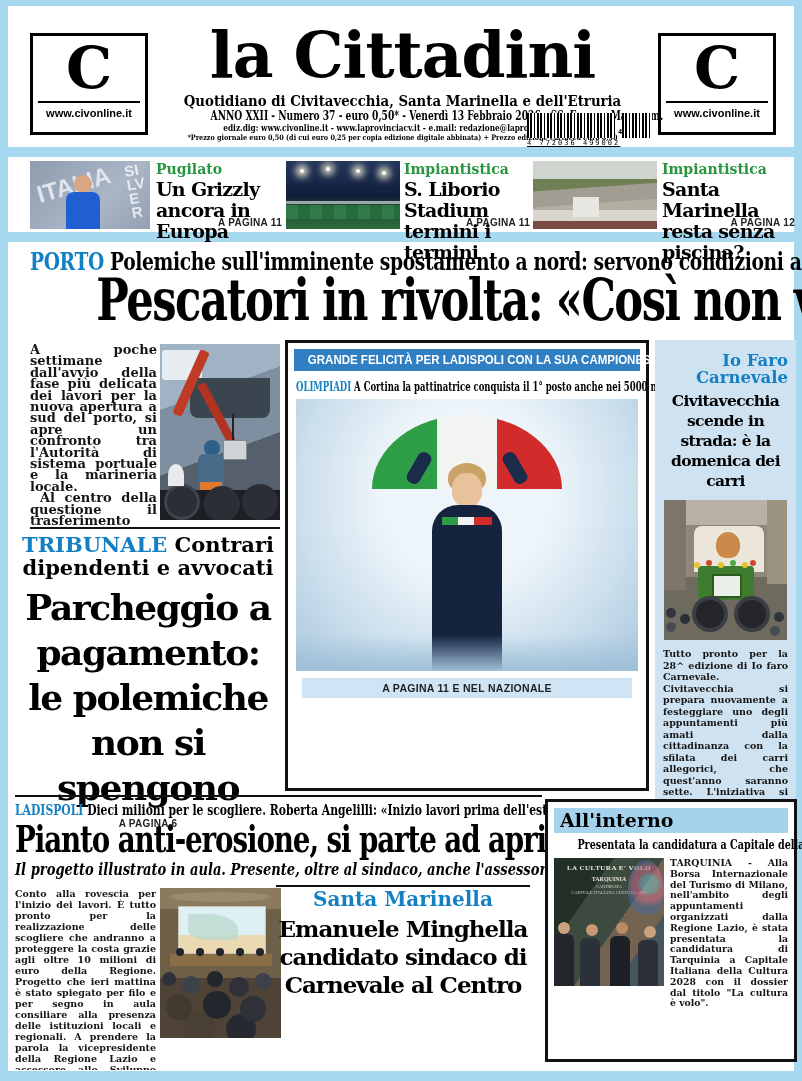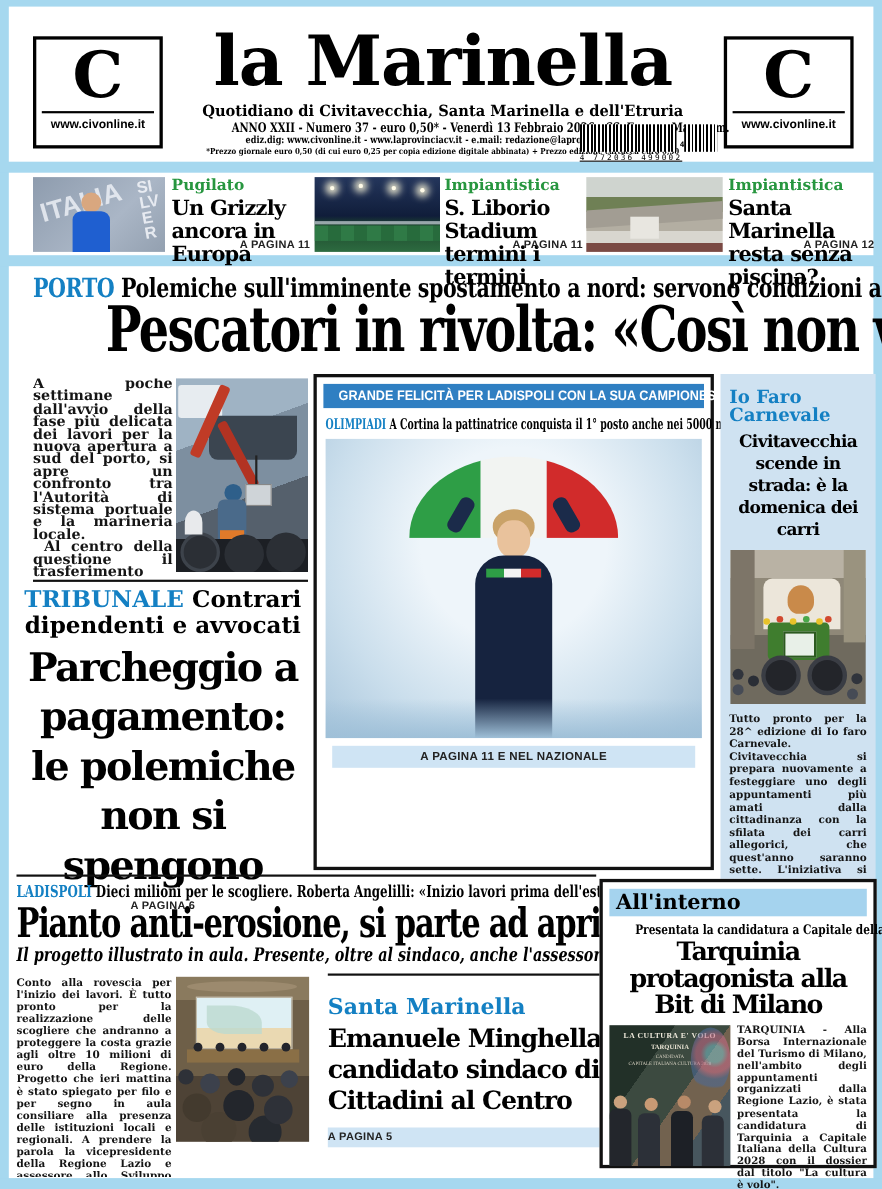--- a/index.html
+++ b/index.html
@@ -50,29 +50,29 @@
   .trib-headline{font-size:36px;font-weight:bold;letter-spacing:-1.5px;line-height:1.25;margin-top:6px;}
 
   .oly-box{position:absolute;left:285px;top:340px;width:364px;height:451px;border:3px solid #111;background:#fff;box-sizing:border-box;}
   .oly-banner{margin:6px 6px 0;height:22px;line-height:22px;background:#2f7fc2;color:#fff;text-align:center;
               font-family:"Liberation Sans",sans-serif;font-weight:bold;font-size:12.5px;}
   .oly-kicker{margin:7px 8px 0;font-size:13.5px;font-weight:bold;}
   .oly-headline{margin:3px 8px 0;font-size:30px;font-weight:bold;letter-spacing:-1.2px;line-height:1.08;}
   .oly-caption{margin:7px 14px 0;height:20px;line-height:20px;background:#cfe4f4;text-align:center;}
 
   .carn{position:absolute;left:655px;top:340px;width:141px;height:459px;background:#cfe2f1;box-sizing:border-box;padding:12px 8px 0;}
-  .carn-kicker{font-size:16.5px;font-weight:bold;text-align:left;line-height:1.05;}
+  .carn-kicker{font-size:16.5px;font-weight:bold;text-align:right;line-height:1.05;}
   .carn-headline{font-size:15.5px;font-weight:bold;text-align:center;letter-spacing:-0.6px;line-height:1.3;margin-top:4px;}
   .carn-body{margin-top:8px;font-size:9.5px;line-height:11.5px;}
 
   .lad-kicker{font-size:15px;font-weight:bold;}
   .lad-headline{font-size:37px;font-weight:bold;letter-spacing:-1.5px;}
   .lad-sub{font-size:17px;font-weight:bold;font-style:italic;}
 
-  .sm-box{position:absolute;left:298px;top:885px;width:254px;border-top:2.5px solid #111;padding-top:16px;text-align:left;box-sizing:border-box;}
+  .sm-box{position:absolute;left:276px;top:885px;width:254px;border-top:2.5px solid #111;padding-top:0;text-align:center;box-sizing:border-box;}
   .sm-kicker{font-size:20px;font-weight:bold;}
   .sm-headline{font-size:23px;font-weight:bold;letter-spacing:-1px;line-height:1.22;margin-top:4px;}
   .sm-strip{margin-top:10px;height:18px;line-height:18px;background:#cfe4f4;}
 
   .int-box{position:absolute;left:545px;top:799px;width:252px;height:263px;border:3px solid #111;background:#fff;box-sizing:border-box;padding:6px;}
   .int-header{background:#a5d3ee;height:25px;line-height:25px;font-size:19px;font-weight:bold;padding-left:6px;}
   .int-deck{text-align:center;margin-top:5px;font-size:12px;font-weight:bold;}
   .int-headline{text-align:center;font-size:23px;font-weight:bold;letter-spacing:-1.3px;line-height:1.05;margin-top:2px;}
   .int-row{display:flex;margin-top:6px;}
   .int-body{margin-left:6px;font-size:9.3px;line-height:10.8px;flex:1;}
@@ -94,21 +94,21 @@
     <div class="logo-rule"></div>
     <div class="logo-url">www.civonline.it</div>
   </div>
   <div class="logo-box" style="left:658px;">
     <div class="logo-c">C</div>
     <div class="logo-rule"></div>
     <div class="logo-url">www.civonline.it</div>
   </div>
 
   <div class="mast-center">
-    <div class="mast-title" style="margin-top:24px;">la Marinella</div>
+    <div class="mast-title" style="margin-top:24px;">la Cittadini</div>
     <div class="mast-sub" style="margin-top:6px;text-align:center;">
         <span class="fitc" style="--sx:.95;">Quotidiano di Civitavecchia, Santa Marinella e dell'Etruria</span>
       </div>
     <div class="mast-issue">
         <span class="fitc" style="--sx:.76;">ANNO XXII - Numero 37 - euro 0,50* - Venerdì 13 Febbraio 2026 - SS. Fosca e Maura, m.</span>
       </div>
     <div class="mast-small">
         <span class="fitc" style="--sx:.82;">ediz.dig: www.civonline.it - www.laprovinciacv.it - e.mail: redazione@laprovincia.online</span>
       </div>
     <div class="mast-tiny">
@@ -258,30 +258,28 @@
     <div class="abs" style="left:10px;top:4px;width:100px;height:10px;border-radius:50%;background:#9c8a6e;"></div>
     <div class="abs" style="left:18px;top:18px;width:86px;height:46px;background:linear-gradient(180deg,#dff0f4 0 60%,#ead9b2 60% 100%);border:1px solid #c8c2b2;"></div>
     <div class="abs" style="left:28px;top:26px;width:50px;height:26px;background:#bcd9cf;border-radius:0 60% 0 40%;opacity:.8;"></div>
     <div class="abs" style="left:10px;top:66px;width:102px;height:12px;background:#8a6f46;"></div>
     <div class="abs" style="left:16px;top:60px;width:8px;height:8px;border-radius:50%;background:#23252c;box-shadow:20px 0 0 #23252c,40px 0 0 #23252c,60px 0 0 #23252c,80px 0 0 #23252c;"></div>
     <div class="abs" style="left:2px;top:84px;width:14px;height:14px;border-radius:50%;background:#2e3138;box-shadow:22px 6px 0 2px #3c414c,46px 0 0 1px #23262c,70px 8px 0 3px #2e3138,94px 2px 0 1px #3c414c,10px 28px 0 6px #433a2e,48px 26px 0 7px #23262c,84px 30px 0 6px #2e3138,30px 48px 0 9px #4a4033,72px 50px 0 8px #262a30;"></div>
   </div>
 
   <div class="sm-box">
     <div class="sm-kicker blue">Santa Marinella</div>
-    <div class="sm-headline">Emanuele Minghella candidato sindaco di Cittadini al Centro</div>
-    <div class="sm-strip pref">A PAGINA 5</div>
+    <div class="sm-headline">Emanuele Minghella candidato sindaco di Carnevale al Centro</div>
   </div>
 
   <div class="int-box">
     <div class="int-header">All'interno</div>
     <div class="int-deck">
         <span class="fitc" style="--sx:.8;">Presentata la candidatura a Capitale della cultura</span>
       </div>
-    <div class="int-headline">Tarquinia protagonista alla Bit di Milano</div>
     <div class="int-row">
 
       <div class="photo" style="position:relative;width:110px;height:128px;background:linear-gradient(125deg,#223028 0 30%,#3c4a40 30% 55%,#72624f 55% 75%,#47565e 75% 100%);flex:none;">
         <div class="abs" style="left:0;top:6px;width:110px;text-align:center;color:#efeadc;font:bold 7px 'Liberation Serif',serif;letter-spacing:.5px;">LA CULTURA E' VOLO</div>
         <div class="abs" style="left:0;top:18px;width:110px;text-align:center;color:#e8e2d2;font:bold 6px 'Liberation Serif',serif;">TARQUINIA</div>
         <div class="abs" style="left:0;top:26px;width:110px;text-align:center;color:#d8d2c2;font:4.5px 'Liberation Serif',serif;">CANDIDATA</div>
         <div class="abs" style="left:0;top:32px;width:110px;text-align:center;color:#d8d2c2;font:4.5px 'Liberation Serif',serif;">CAPITALE ITALIANA CULTURA 2028</div>
         <div class="abs" style="left:74px;top:2px;width:36px;height:60px;background:radial-gradient(circle at 60% 40%,#7ac0c8 0 18%,#c86a8a 30% 40%,#4a6a9a 55% 70%,transparent 75%);opacity:.55;border-radius:50%;"></div>
         <div class="abs" style="left:4px;top:64px;width:12px;height:12px;border-radius:50%;background:#caa27e;box-shadow:28px 2px 0 #c89a74,58px 0 0 #b88a68,86px 4px 0 #caa27e;"></div>
         <div class="abs" style="left:0;top:76px;width:20px;height:52px;background:#23262c;border-radius:6px 6px 0 0;box-shadow:26px 4px 0 #2c3038,56px 2px 0 #1d2026,84px 6px 0 #2c3038;"></div>

